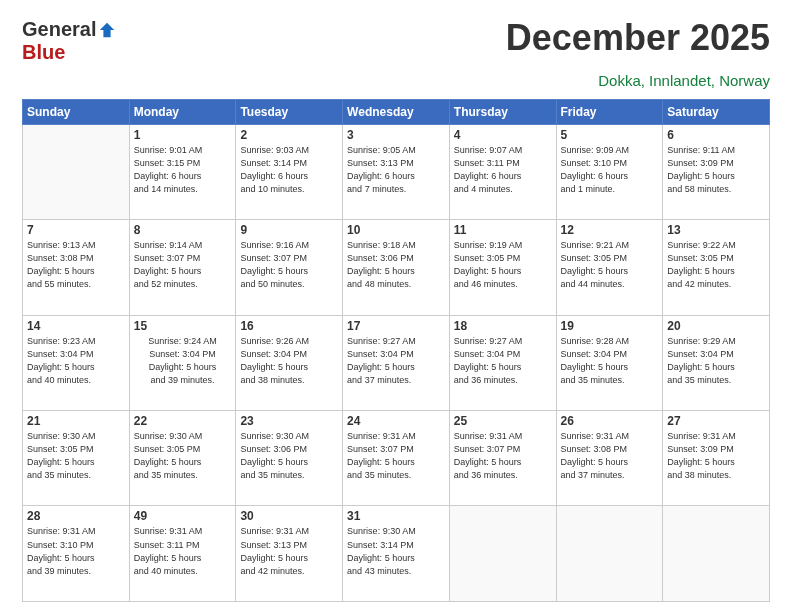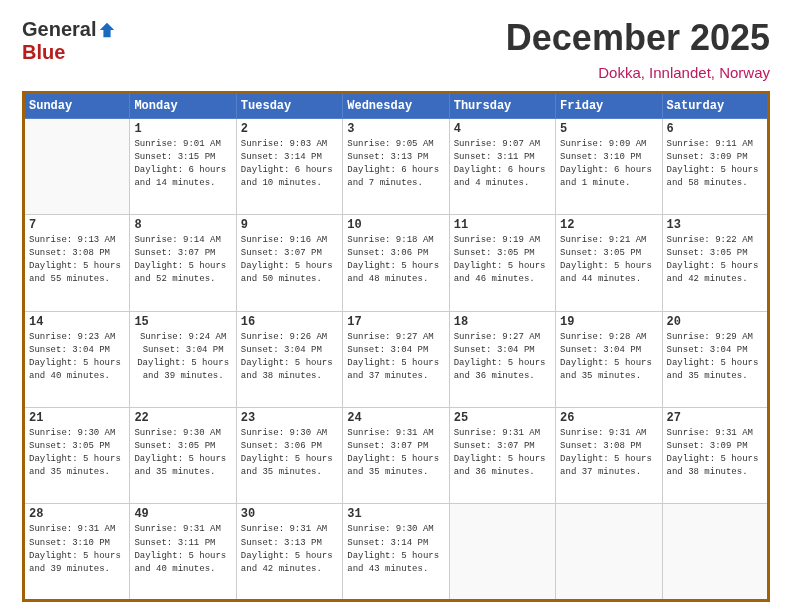--- a/index.html
+++ b/index.html
@@ -51,30 +51,29 @@
       text-align: right;
     }
     .month-title {
       font-size: 36px;
       font-weight: bold;
       color: #333;
       line-height: 1.1;
     }
     .location {
       font-size: 15px;
-      color: #be185d;
-      margin-top: 6px;
+      color: #15803d;
+      margin-top: 14px;
     }
     .calendar {
       flex: 1;
-      border: 3px solid #a16207;
+      border: 1px solid #a16207;
       border-collapse: collapse;
       width: 100%;
       table-layout: fixed;
-      font-family: Liberation Mono, monospace;
     }
     .calendar th {
       background-color: #3a6bbf;
       color: #fff;
       font-size: 12px;
       font-weight: bold;
       padding: 5px 4px;
       text-align: left;
       border: 1px solid #5580c8;
     }

